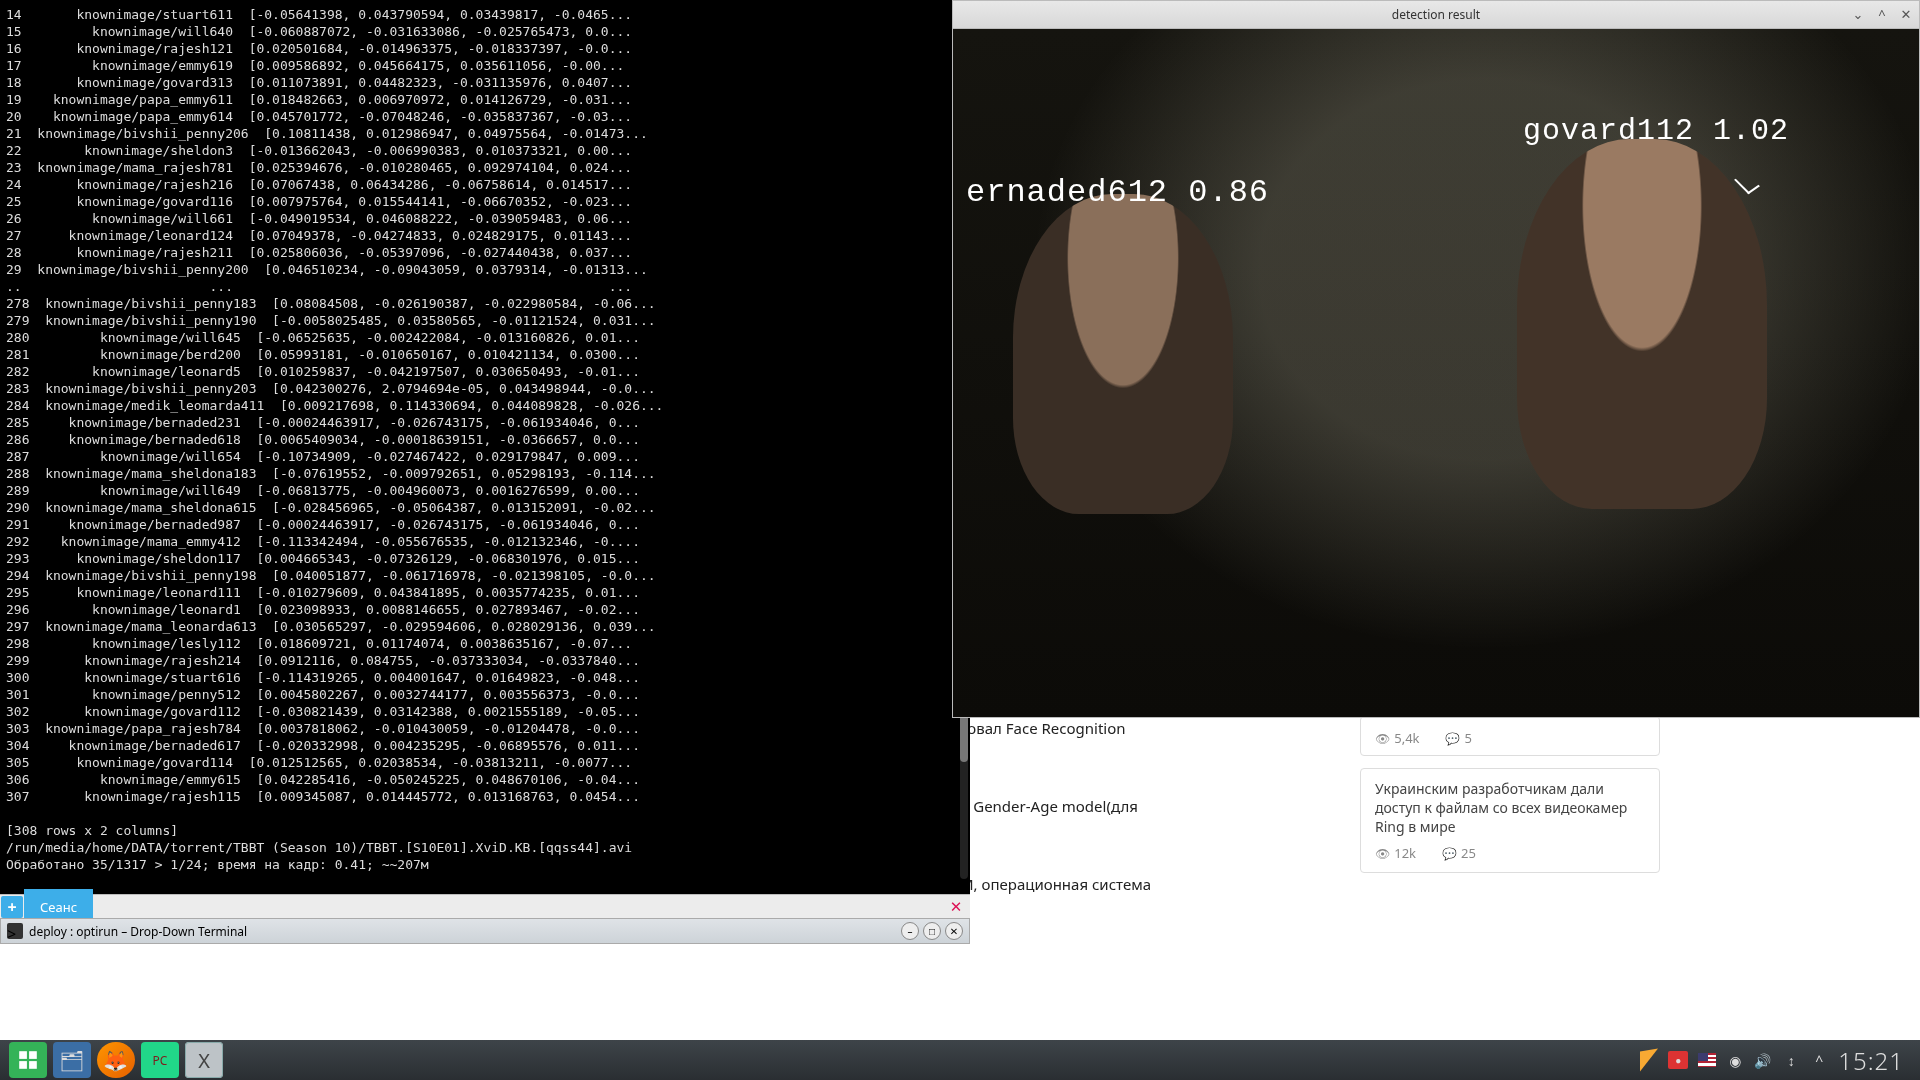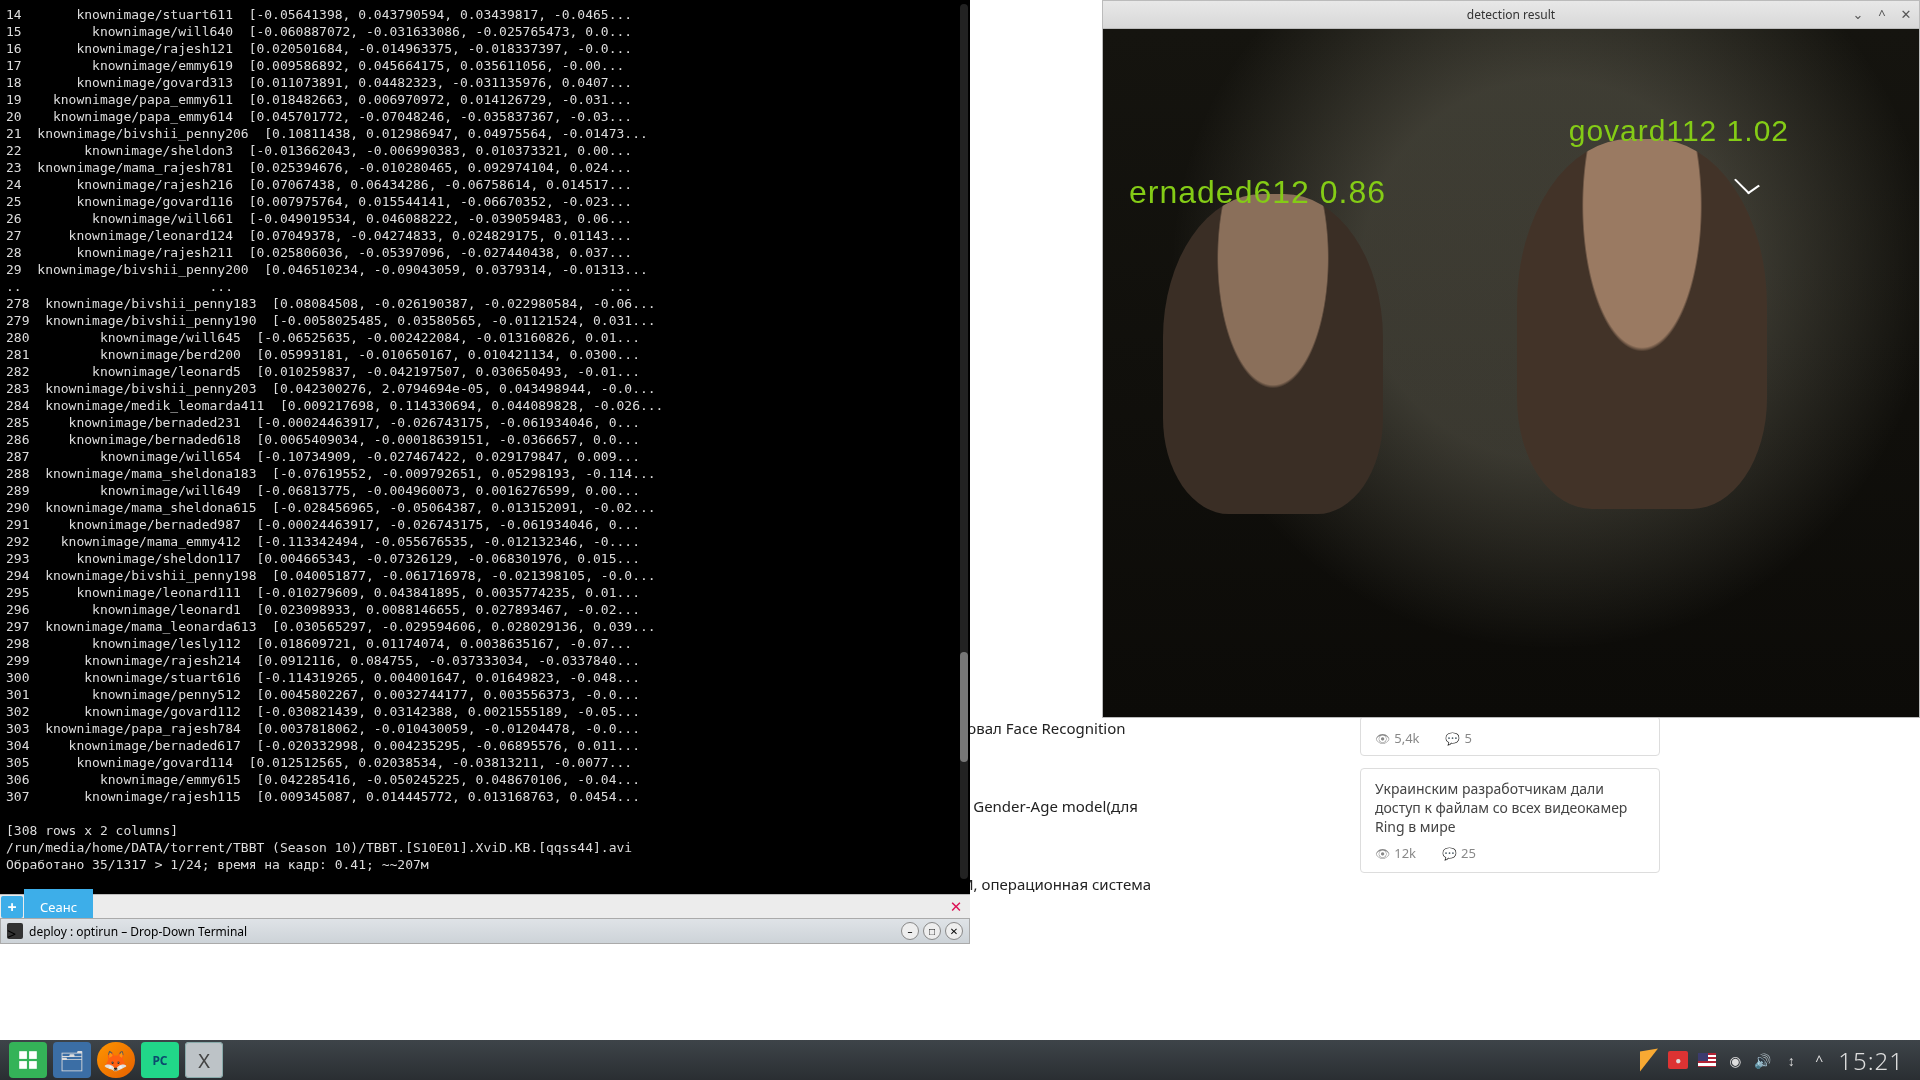--- a/index.html
+++ b/index.html
@@ -13,33 +13,33 @@
 .tab-bar{position:absolute;left:0;right:0;bottom:26px;height:24px;background:#ececec;display:flex;align-items:center;border-top:1px solid #bbb}
 .tab-plus{width:22px;height:22px;background:#3daee9;color:#fff;display:flex;align-items:center;justify-content:center;font-weight:bold;border-radius:2px;margin:1px}
 .tab{background:#3daee9;color:#fff;padding:2px 16px;font-size:13px;height:36px;display:flex;align-items:center}
 .tab-close{position:absolute;right:4px;top:1px;width:20px;height:20px;color:#d15;display:flex;align-items:center;justify-content:center;font-size:15px}
 .title-bar{position:absolute;left:0;right:0;bottom:0;height:26px;background:linear-gradient(#dfe3e7,#cdd3d8);border:1px solid #aaa;display:flex;align-items:center;padding:0 6px}
 .title-bar .ico{width:16px;height:16px;background:#333;margin-right:6px;border-radius:2px}
 .title-bar .ttl{font-size:12px;flex:1}
 .title-bar .wbtn{width:18px;height:18px;border:1px solid #888;border-radius:9px;margin-left:4px;background:#eee;display:flex;align-items:center;justify-content:center;font-size:10px}
 
 
-.detect{position:absolute;top:0;right:0;width:818px;height:718px;background:#fff;border:1px solid #bbb}
+.detect{position:absolute;top:0;right:0;width:968px;height:718px;background:#fff;border:1px solid #bbb}
 .detect-hdr{height:28px;background:linear-gradient(#e8e8e8,#d8d8d8);display:flex;align-items:center;justify-content:center;position:relative;border-bottom:1px solid #bbb}
 .detect-hdr span{font-size:12px;color:#333}
 .detect-hdr .wb{position:absolute;right:4px;top:4px;display:flex;gap:6px}
 .detect-hdr .wb div{width:18px;height:18px;display:flex;align-items:center;justify-content:center;color:#555;font-size:13px}
 .detect-img{position:absolute;top:28px;left:0;right:0;bottom:0;background:#1a1a15;overflow:hidden}
 .scene{position:absolute;inset:10px 12px 30px 0}
 
 .person1{position:absolute;left:60px;top:155px;width:220px;height:320px;background:radial-gradient(ellipse at 50% 20%,#8a6f5a 0 35%,#3a2e25 36% 100%);border-radius:45% 45% 30% 30%}
 .person2{position:absolute;right:140px;top:100px;width:250px;height:370px;background:radial-gradient(ellipse at 50% 18%,#9a7a62 0 33%,#423328 34% 100%);border-radius:45% 45% 30% 30%}
 .ambient{position:absolute;inset:0;background:radial-gradient(ellipse at 55% 35%,rgba(255,250,220,.18) 0 30%,rgba(0,0,0,0) 60%),linear-gradient(#15140f,#0c0b08)}
-.lbl{position:absolute;color:#84cc16;font-family:Liberation Sans, sans-serif;letter-spacing:1px}
-.lbl.l1{top:145px;left:26px;font-size:32px}
+.lbl{position:absolute;color:#ffffff;font-family:Liberation Mono, monospace;letter-spacing:1px}
+.lbl.l1{top:145px;left:13px;font-size:32px}
 .lbl.l2{top:85px;right:130px;font-size:30px}
 .cursor{position:absolute;top:144px;right:165px;width:14px;height:20px;border-left:2px solid #fff;border-bottom:2px solid #fff;transform:rotate(-35deg) skewX(10deg)}
 
 
 .page{position:absolute;left:0;right:0;top:0;bottom:40px;background:#fff;z-index:-1}
 .article{position:absolute;left:400px;top:720px;width:420px;color:#222;font-size:16px;line-height:1.6}
 .article-side{position:absolute;left:960px;top:718px;width:240px;color:#222;font-size:15px}
 .cards{position:absolute;right:260px;top:716px;width:300px}
 .card{background:#fff;border:1px solid #ddd;border-radius:4px;padding:10px 14px;margin-bottom:12px;color:#444;font-size:14px}
 .meta{display:flex;gap:26px;margin-top:8px;color:#888;font-size:13px}
@@ -188,21 +188,21 @@
   <div class="tbtn start">
     <svg width="22" height="22" viewBox="0 0 20 20">
         <rect x="2" y="2" width="7" height="7" fill="#fff"></rect>
         <rect x="11" y="2" width="7" height="7" fill="#fff"></rect>
         <rect x="2" y="11" width="7" height="7" fill="#fff"></rect>
         <rect x="11" y="11" width="7" height="7" fill="#fff"></rect>
       </svg>
   </div>
   <div class="tbtn" style="background:#3b6ea5">🗂</div>
   <div class="tbtn" style="background:linear-gradient(135deg,#ff9500,#e66000);border-radius:50%">🦊</div>
-  <div class="tbtn" style="background:#21d789;color:#0c4a6e;font-weight:bold;font-size:12px">PC</div>
+  <div class="tbtn" style="background:#21d789;color:#7f1d1d;font-weight:normal;font-size:12px">PC</div>
   <div class="tbtn active" style="color:#444;background:#bdc3c7">X</div>
   <div class="spacer"></div>
   <div class="tray">
     <div class="tri"></div>
     <div class="redsq">●</div>
     <div class="ic">
         <span class="flag"></span>
       </div>
     <div class="ic">◉</div>
     <div class="ic">🔊</div>

